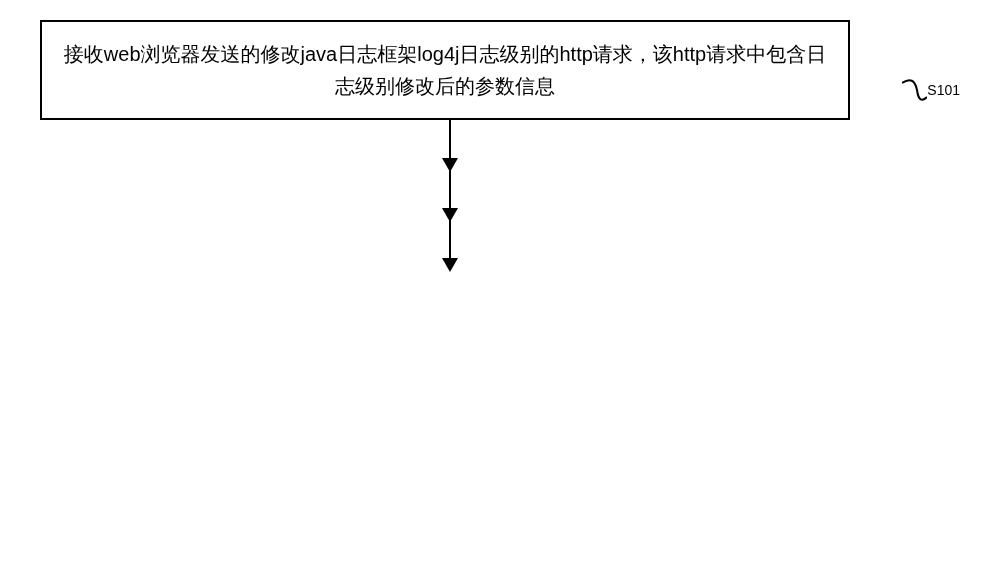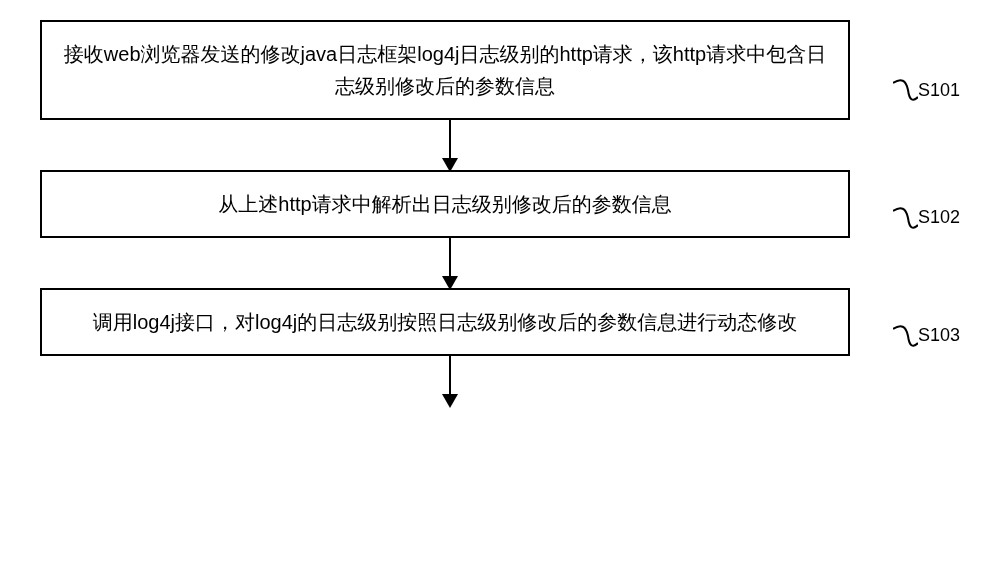--- a/index.html
+++ b/index.html
@@ -36,21 +36,21 @@
       background: #fff;
       padding: 16px 20px;
       text-align: center;
       font-size: 20px;
       line-height: 1.6;
       flex: 1;
       margin-right: 20px;
     }
     
     .step-label {
-      font-size: 18px;
+      font-size: 14px;
       white-space: nowrap;
     }
     
     .arrow-down {
       width: 2px;
       height: 50px;
       background: #000;
       position: relative;
       margin-left: -100px;
     }
@@ -108,46 +108,20 @@
         <svg class="curve" viewBox="0 0 25 30">
           <path d="M 0 8 Q 12 0, 15 15 Q 17 30, 25 22" stroke="#000" stroke-width="2" fill="none"></path>
         </svg>
         <span class="step-label">S101</span>
       </div>
     </div>
   </div>
 
   <div class="arrow-down"></div>
 
-  <div class="step-row">
-    <div class="step-box-container">
-      <div class="step-box">
-        <span>从上述http请求中解析出日志级别修改后的参数信息</span>
-      </div>
-      <div class="label-group offset-down">
-        <svg class="curve" viewBox="0 0 25 30">
-          <path d="M 0 8 Q 12 0, 15 15 Q 17 30, 25 22" stroke="#000" stroke-width="2" fill="none"></path>
-        </svg>
-        <span class="step-label">S102</span>
-      </div>
-    </div>
-  </div>
 
   <div class="arrow-down"></div>
 
-  <div class="step-row">
-    <div class="step-box-container">
-      <div class="step-box">
-        <span>调用log4j接口，对log4j的日志级别按照日志级别修改后的参数信息进行动态修改</span>
-      </div>
-      <div class="label-group offset-down">
-        <svg class="curve" viewBox="0 0 25 30">
-          <path d="M 0 8 Q 12 0, 15 15 Q 17 30, 25 22" stroke="#000" stroke-width="2" fill="none"></path>
-        </svg>
-        <span class="step-label">S103</span>
-      </div>
-    </div>
-  </div>
 
   <div class="arrow-down"></div>
 
 
 </div>
 
 </body></html>

